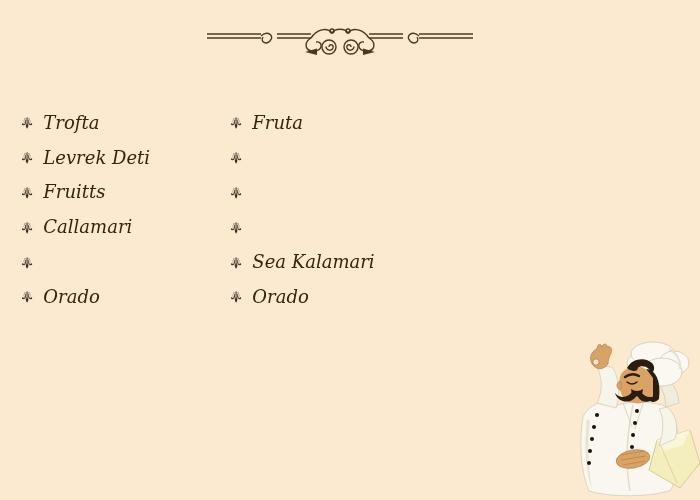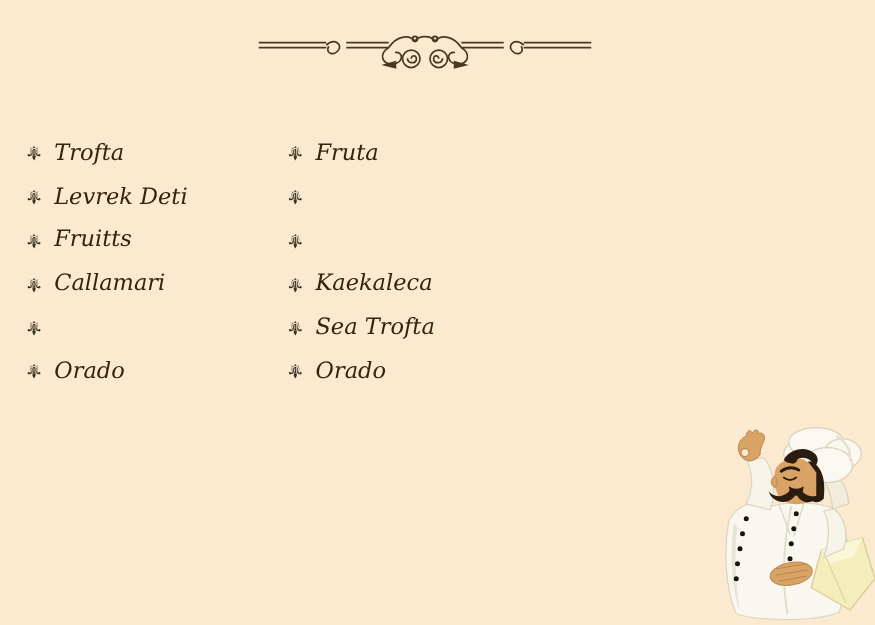--- a/index.html
+++ b/index.html
@@ -99,25 +99,24 @@
     <span class="label">Fruta</span>
   </div>
   <div class="menu-item">
     <span class="bullet">⚜</span>
   </div>
   <div class="menu-item">
     <span class="bullet">⚜</span>
   </div>
   <div class="menu-item">
     <span class="bullet">⚜</span>
-    <span class="label">Kaekaleca</span>
   </div>
   <div class="menu-item">
     <span class="bullet">⚜</span>
-    <span class="label">Sea Trofta</span>
+    <span class="label">Sea Kalamari</span>
   </div>
   <div class="menu-item">
     <span class="bullet">⚜</span>
     <span class="label">Orado</span>
   </div>
 </div>
 
 <svg class="chef" viewBox="0 0 125 159">
 
   <path d="M8,76 C12,66 24,60 38,58 L42,64 C54,60 80,60 92,66 C100,72 103,86 103,102 C103,122 101,138 96,149 C78,156 36,157 14,150 C5,130 4,98 8,76 Z" fill="#f9f7ef" stroke="#dcd5c2" stroke-width="1"></path>

